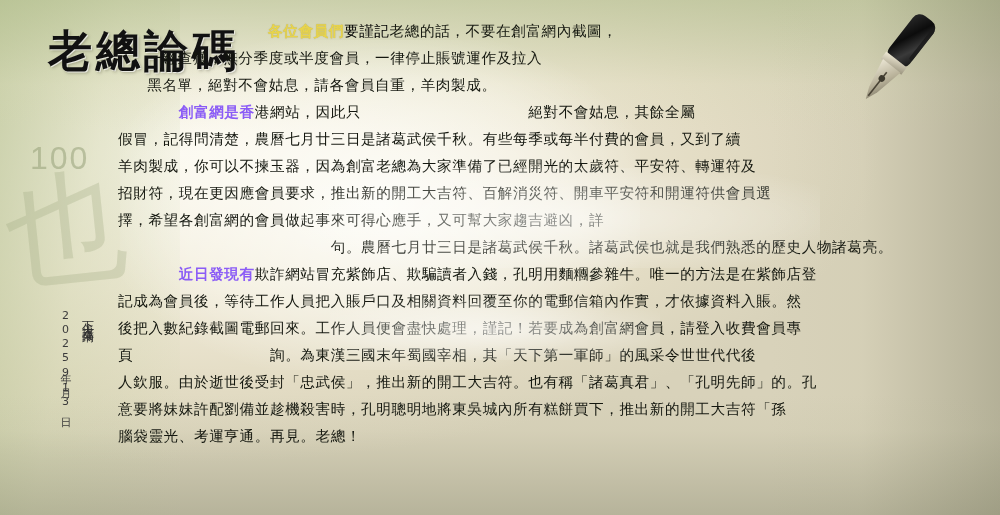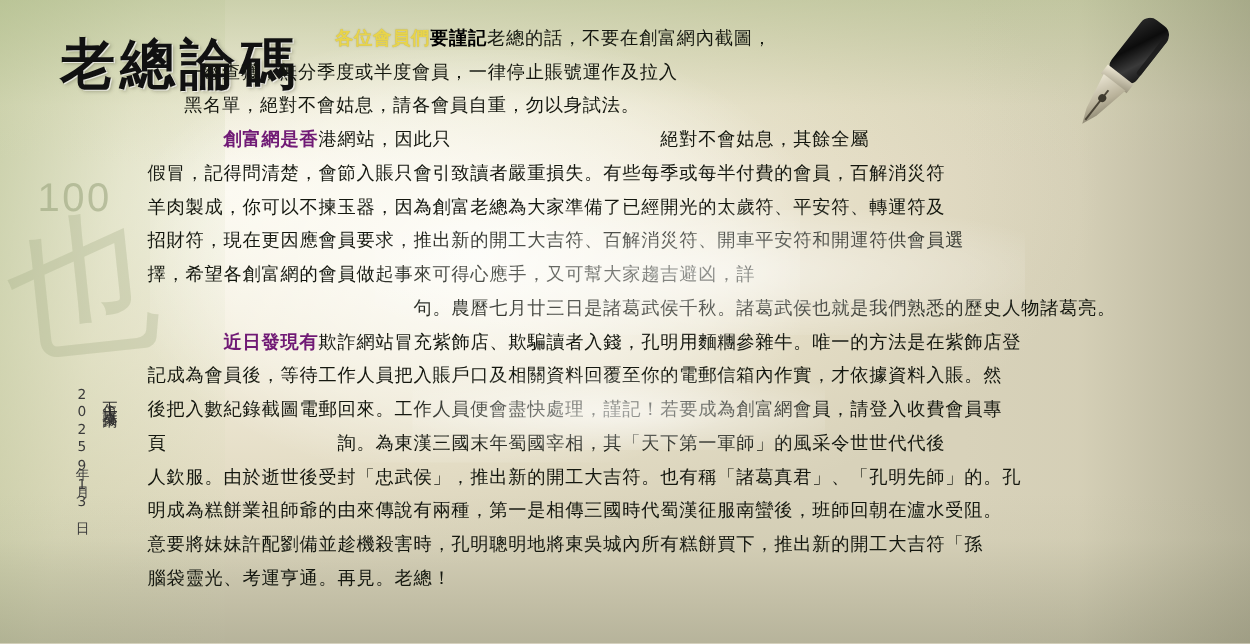--- a/index.html
+++ b/index.html
@@ -158,24 +158,24 @@
   }
   .indent2 { text-indent: 2em; }
 
   .lead-yellow {
     color: #e8d44a;
     font-weight: bold;
     text-shadow: 0 0 1px rgba(120,110,40,0.5);
   }
   .bold-dark {
     font-weight: bold;
-    color: #701a75;
+    color: #8b5cf6;
   }
   .bold-em {
-    font-weight: bold;
+    font-weight: normal;
     color: #000;
   }
   .line-top {
     padding-left: 150px;
   }
 
   
   .fade-wash {
     position: absolute;
     left: 300px;
@@ -243,43 +243,42 @@
       <rect x="60" y="8" width="4" height="38" rx="2" fill="#1a1a1a" opacity="0.8"></rect>
     </g>
   </svg>
 
   <div class="article">
 
     <p class="line-top">
       <span class="lead-yellow">各位會員們</span><span class="bold-em">要謹記</span><span>老總的話，不要在創富網內截圖，</span>
     </p>
     <p class="indent2">一經查獲，無分季度或半度會員，一律停止賬號運作及拉入</p>
-    <p class="indent2">黑名單，絕對不會姑息，請各會員自重，勿以身試法。</p>
+    <p class="indent2">黑名單，絕對不會姑息，請各會員自重，羊肉製成。</p>
 
     <p>
       　　　　<span class="bold-dark">創富網是</span><span class="bold-dark">香</span><span>港網站，因此只</span><span class="softer">　　　　　　　　　　　</span><span>絕對不會姑息，其餘全屬</span>
     </p>
-    <p>假冒，記得問清楚，會節入賬只會引致讀者嚴重損失。有些每季或每半付費的會員，百解消災符</p>
+    <p>假冒，記得問清楚，農曆七月廿三日是諸葛武侯千秋。有些每季或每半付費的會員，又到了續</p>
     <p>羊肉製成，你可以不揀玉器，因為創富老總為大家準備了已經開光的太歲符、平安符、轉運符及</p>
     <p>招財符，現在更因應會員要求，推出新的開工大吉符、百解消災符、開車平安符和開運符供會員選</p>
     <p>擇，希望各創富網的會員做起事來可得心應手，又可幫大家趨吉避凶，詳</p>
     <p>
       <span class="softer">　　　　　　　　　　　　　　</span><span>句。農曆七月廿三日是諸葛武侯千秋。諸葛武侯也就是我們熟悉的歷史人物諸葛亮。</span>
     </p>
 
     <p>
       　　　　<span class="bold-dark">近日</span><span class="bold-dark">發現有</span><span>欺詐網站冒充紫飾店、欺騙讀者入錢，孔明用麵糰參雜牛。唯一的方法是在紫飾店登</span>
     </p>
     <p>記成為會員後，等待工作人員把入賬戶口及相關資料回覆至你的電郵信箱內作實，才依據資料入賬。然</p>
     <p>後把入數紀錄截圖電郵回來。工作人員便會盡快處理，謹記！若要成為創富網會員，請登入收費會員專</p>
     <p>
       <span>頁</span><span class="softer">　　　　　　　　　</span><span>詢。為東漢三國末年蜀國宰相，其「天下第一軍師」的風采令世世代代後</span>
     </p>
     <p>人欽服。由於逝世後受封「忠武侯」，推出新的開工大吉符。也有稱「諸葛真君」、「孔明先師」的。孔</p>
-    <p>明成為糕餅業祖師爺的由來傳說有兩種，第一是相傳三國時代蜀漢征服南蠻後，班師回朝在瀘水受阻。</p>
     <p>意要將妹妹許配劉備並趁機殺害時，孔明聰明地將東吳城內所有糕餅買下，推出新的開工大吉符「孫</p>
     <p>腦袋靈光、考運亨通。再見。老總！</p>
   </div>
 
   <div class="fade-wash"></div>
   <div class="fade-wash2"></div>
 
 </div>
 
 </body></html>

